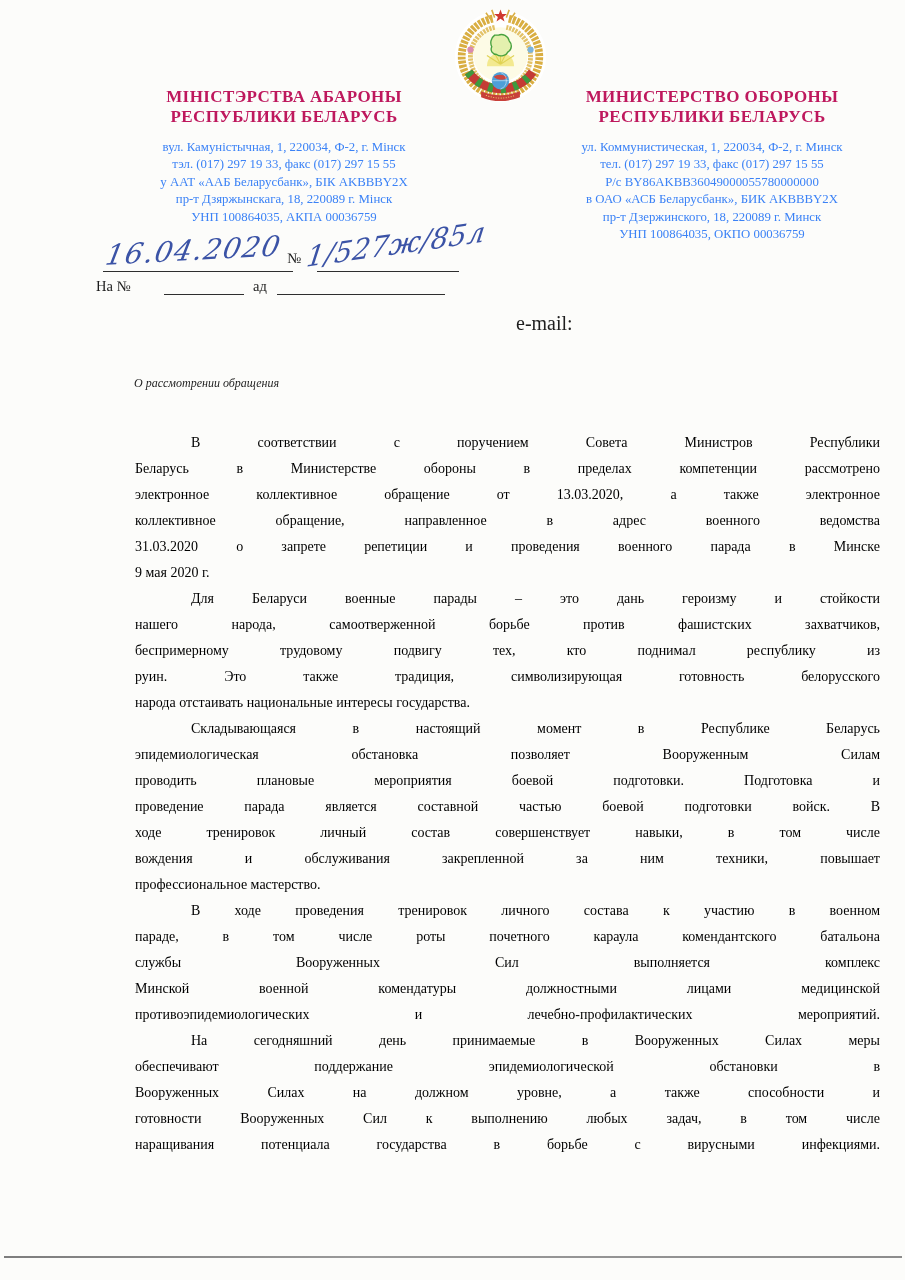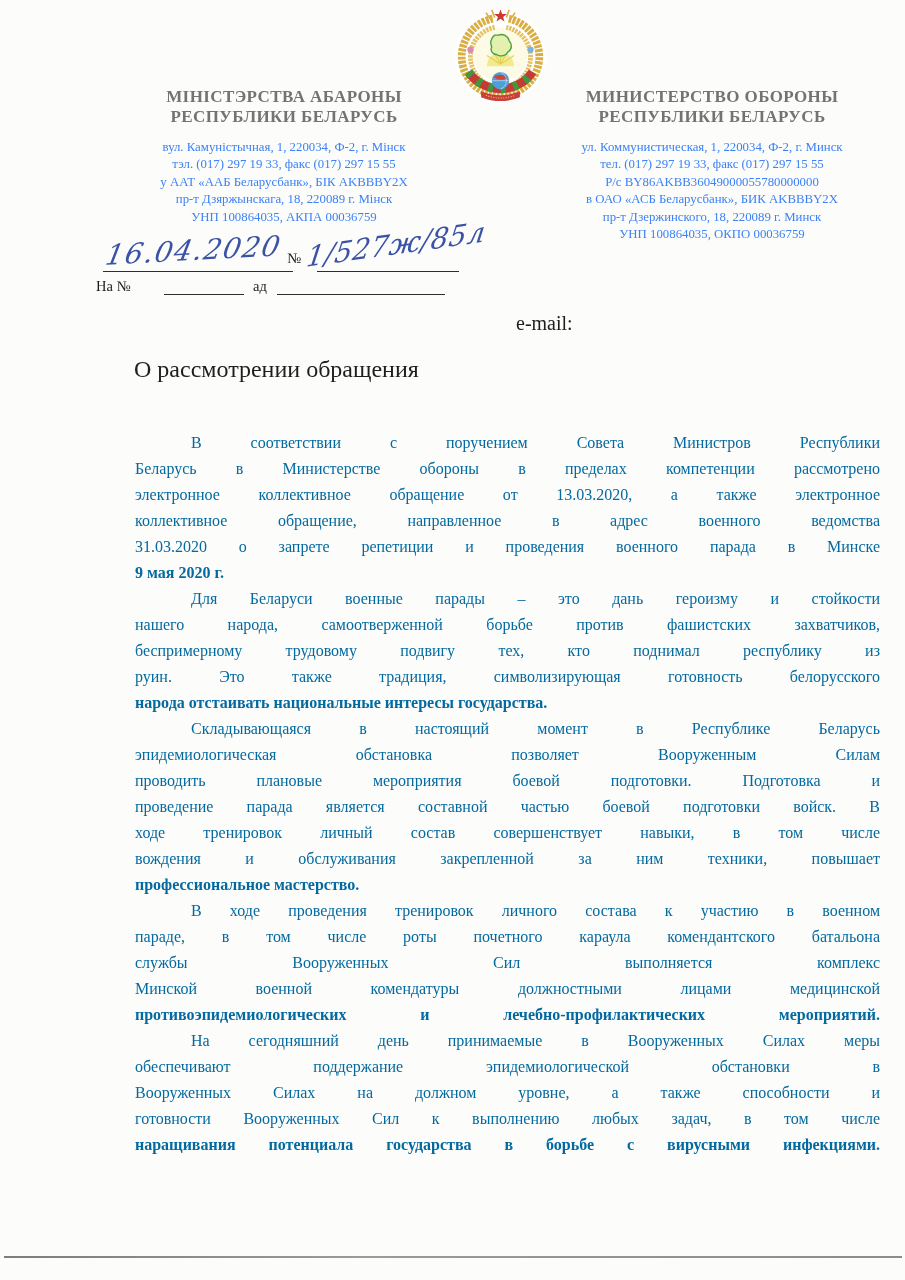--- a/index.html
+++ b/index.html
@@ -8,21 +8,21 @@
     width:905px;height:1280px;
     background:#fcfcfa;
     font-family:"Liberation Serif","DejaVu Serif",serif;
     color:#1e1e1e;
     overflow:hidden;
   }
   
   .letterhead{position:absolute;text-align:center;}
   .lh-left{left:118px;top:87px;width:332px;}
   .lh-right{left:538px;top:87px;width:348px;}
-  .lh-title div{font-weight:bold;font-size:17px;line-height:19.5px;letter-spacing:.4px;color:#737373;}
+  .lh-title div{font-weight:bold;font-size:17px;line-height:19.5px;letter-spacing:.4px;color:#be185d;}
   .lh-addr{margin-top:13px;font-size:12.8px;line-height:17.4px;color:#3b82f6;}
   
   .emblem{position:absolute;left:452px;top:6px;width:97px;height:97px;}
   
   .hand{
     position:absolute;
     font-family:"DejaVu Serif",serif;
     font-style:italic;
     color:#3b53a6;
     white-space:nowrap;
@@ -33,27 +33,27 @@
   .rule-date{left:103px;top:271px;width:190px;}
   .rule-number{left:317px;top:271px;width:142px;}
   .rule-reply1{left:164px;top:294px;width:80px;}
   .rule-reply2{left:277px;top:294px;width:168px;}
   .ref-label{position:absolute;font-size:14.5px;color:#1c1c1c;}
   .lbl-no{left:287px;top:250px;}
   .lbl-nano{left:96px;top:278px;}
   .lbl-ad{left:253px;top:278px;}
   
   .email-label{position:absolute;left:516px;top:312px;font-size:20px;}
-  .subject{position:absolute;left:134px;top:356px;font-size:24px;}
+  .subject{position:absolute;left:134px;top:376px;font-size:12px;font-style:italic;}
   
-  .body-text{position:absolute;left:135px;top:430px;width:745px;font-size:16px;color:#0369a1;}
+  .body-text{position:absolute;left:135px;top:430px;width:745px;font-size:14px;color:#000000;}
   .para{margin:0;}
   .line{line-height:26px;text-align:justify;text-align-last:justify;}
   .line.first{text-indent:56px;}
-  .line.last{text-align-last:left;font-weight:bold;}
+  .line.last{text-align-last:left;}
   .para.jlast .line.last{text-align-last:justify;}
   
   .scan-edge{position:absolute;left:4px;top:1256px;width:898px;height:2px;background:linear-gradient(90deg,#7d7d7d,#9a9a9a 40%,#8c8c8c);}
 </style>
 </head>
 <body>
 
 <div class="page">
 
   <svg class="emblem" viewBox="0 0 100 100">

